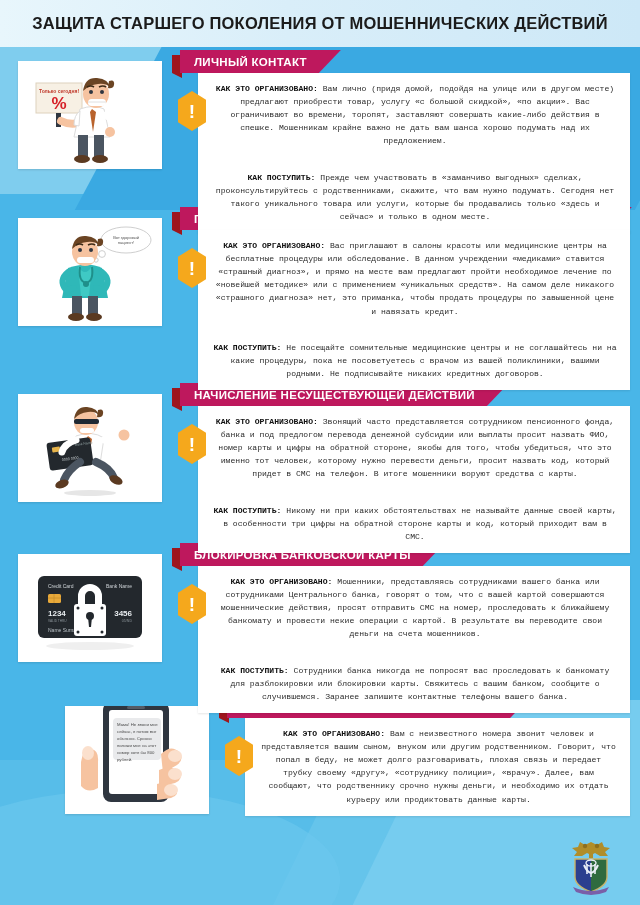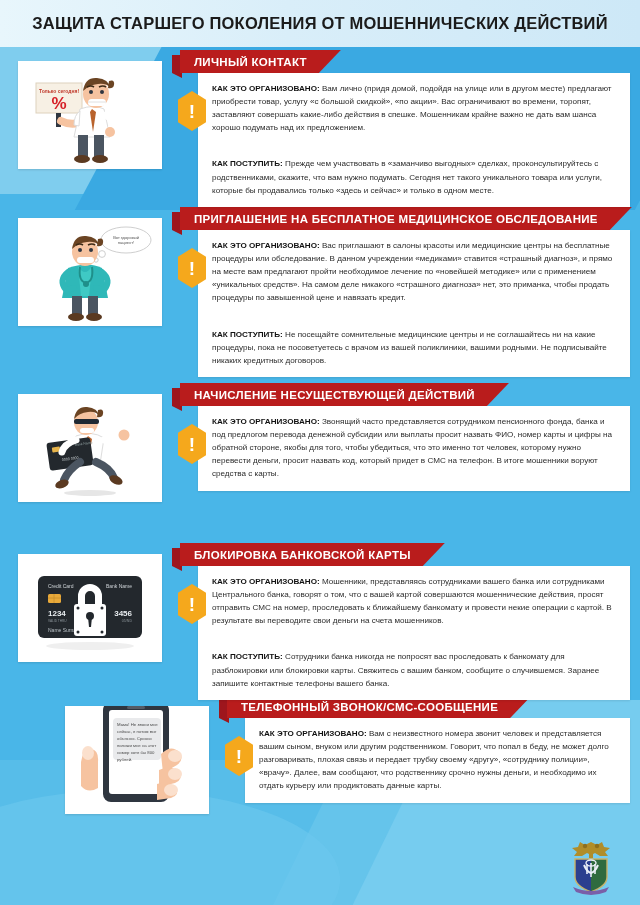--- a/index.html
+++ b/index.html
@@ -69,38 +69,38 @@
   
   .content-col { flex:1 1 auto; position:relative; padding-top:3px; }
 
   
   .ribbon { position:relative; height:23px; margin-left:8px; display:inline-block; }
   .ribbon-fold {
     position:absolute; left:-8px; top:5px; width:10px; height:23px;
     background:#9e161d; clip-path:polygon(0 0,100% 0,100% 100%,0 78%);
   }
   .ribbon-body {
-    position:relative; height:23px; background:#b91c1c;
+    position:relative; height:23px; background:#be185d;
     padding:0 34px 0 14px; display:flex; align-items:center;
     clip-path:polygon(0 0, 100% 0, calc(100% - 22px) 100%, 0 100%);
   }
   .ribbon-body .rib-text {
     color:#fff; font-weight:bold; font-size:11.5px; letter-spacing:.3px;
     white-space:nowrap;
   }
 
   
   .panel-wrap { position:relative; margin-top:0; }
   .panel {
     background:#fff; margin-left:26px; margin-right:10px;
     padding:9px 12px 10px 14px;
     box-shadow:0 1px 2px rgba(0,0,0,.10);
     position:relative; z-index:2;
   }
-  .para { font-size:8.1px; line-height:1.62; color:#2b2b2b; text-align:left; }
+  .para { font-size:8.1px; line-height:1.62; color:#2b2b2b; text-align:center;font-family:Liberation Mono, monospace; }
   .para + .para { margin-top:23px; }
   .para .lead { font-weight:bold; color:#111; }
 
   
   .warn {
     position:absolute; left:6px; top:18px; width:28px; height:40px; z-index:4;
     background:#f5a81c;
     clip-path:polygon(50% 0, 100% 22%, 100% 78%, 50% 100%, 0 78%, 0 22%);
     display:flex; align-items:center; justify-content:center;
   }
@@ -298,20 +298,24 @@
           </div>
         </div>
         <div class="panel-wrap">
           <div class="warn">
             <span class="bang">!</span>
           </div>
           <div class="panel">
             <p class="para">
               <span class="lead">КАК ЭТО ОРГАНИЗОВАНО:</span>
               <span>Звонящий часто представляется сотрудником пенсионного фонда, банка и под предлогом перевода денежной субсидии или выплаты просит назвать ФИО, номер карты и цифры на обратной стороне, якобы для того, чтобы убедиться, что это именно тот человек, которому нужно перевести деньги, просит назвать код, который придет в СМС на телефон. В итоге мошенники воруют средства с карты.</span>
+            </p>
+            <p class="para">
+              <span class="lead">КАК ПОСТУПИТЬ:</span>
+              <span>Никому ни при каких обстоятельствах не называйте данные своей карты, в особенности три цифры на обратной стороне карты и код, который приходит вам в СМС.</span>
             </p>
           </div>
         </div>
       </div>
     </div>
     </div>
     <div class="section" style="height: 152px;">
     <div class="sec-inner">
       <div class="illus-col">
         <div class="illus-card">

